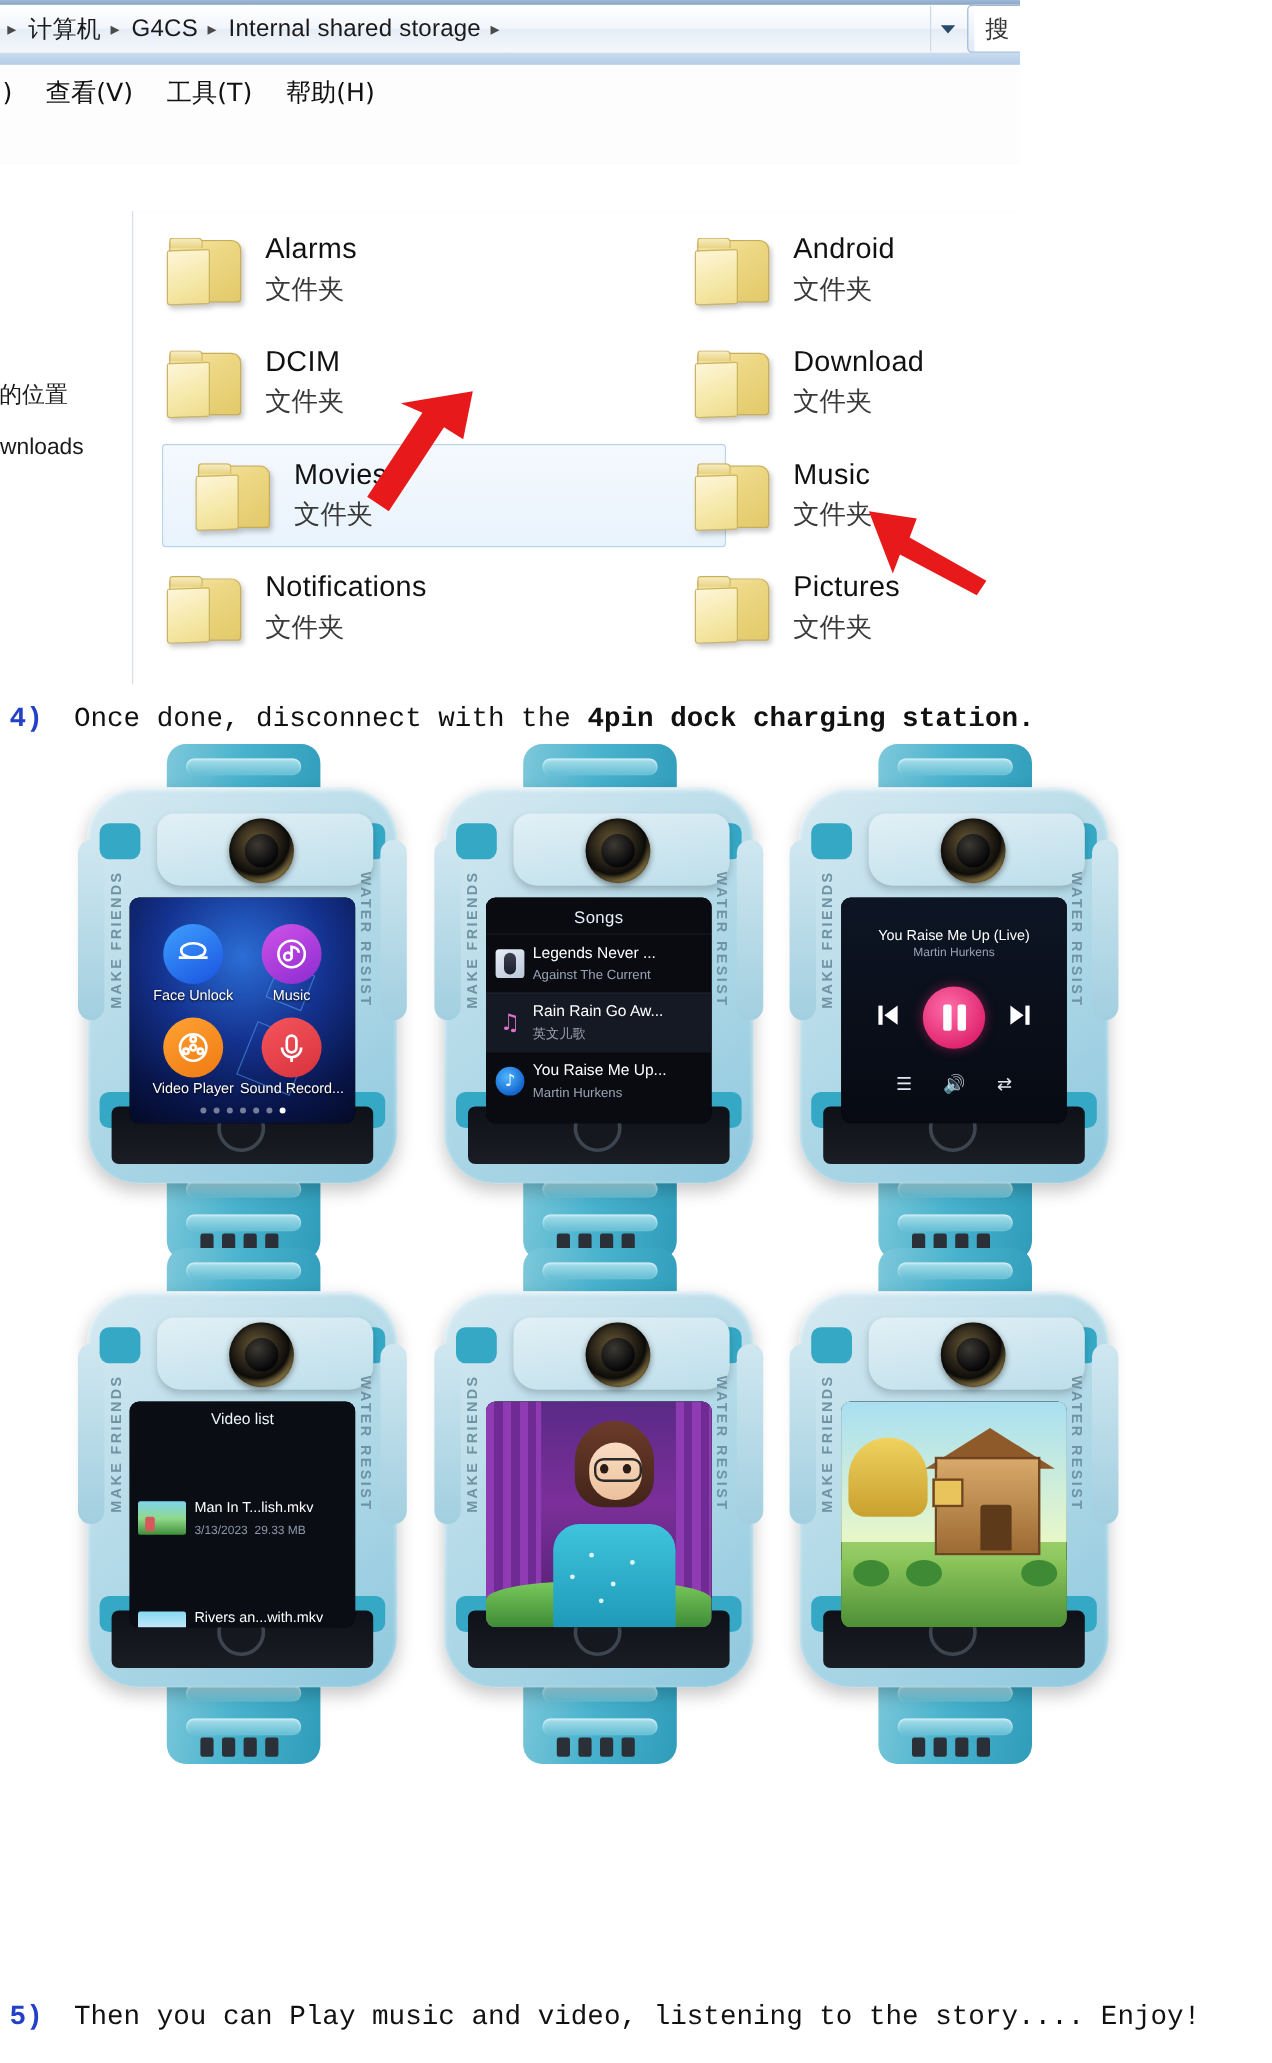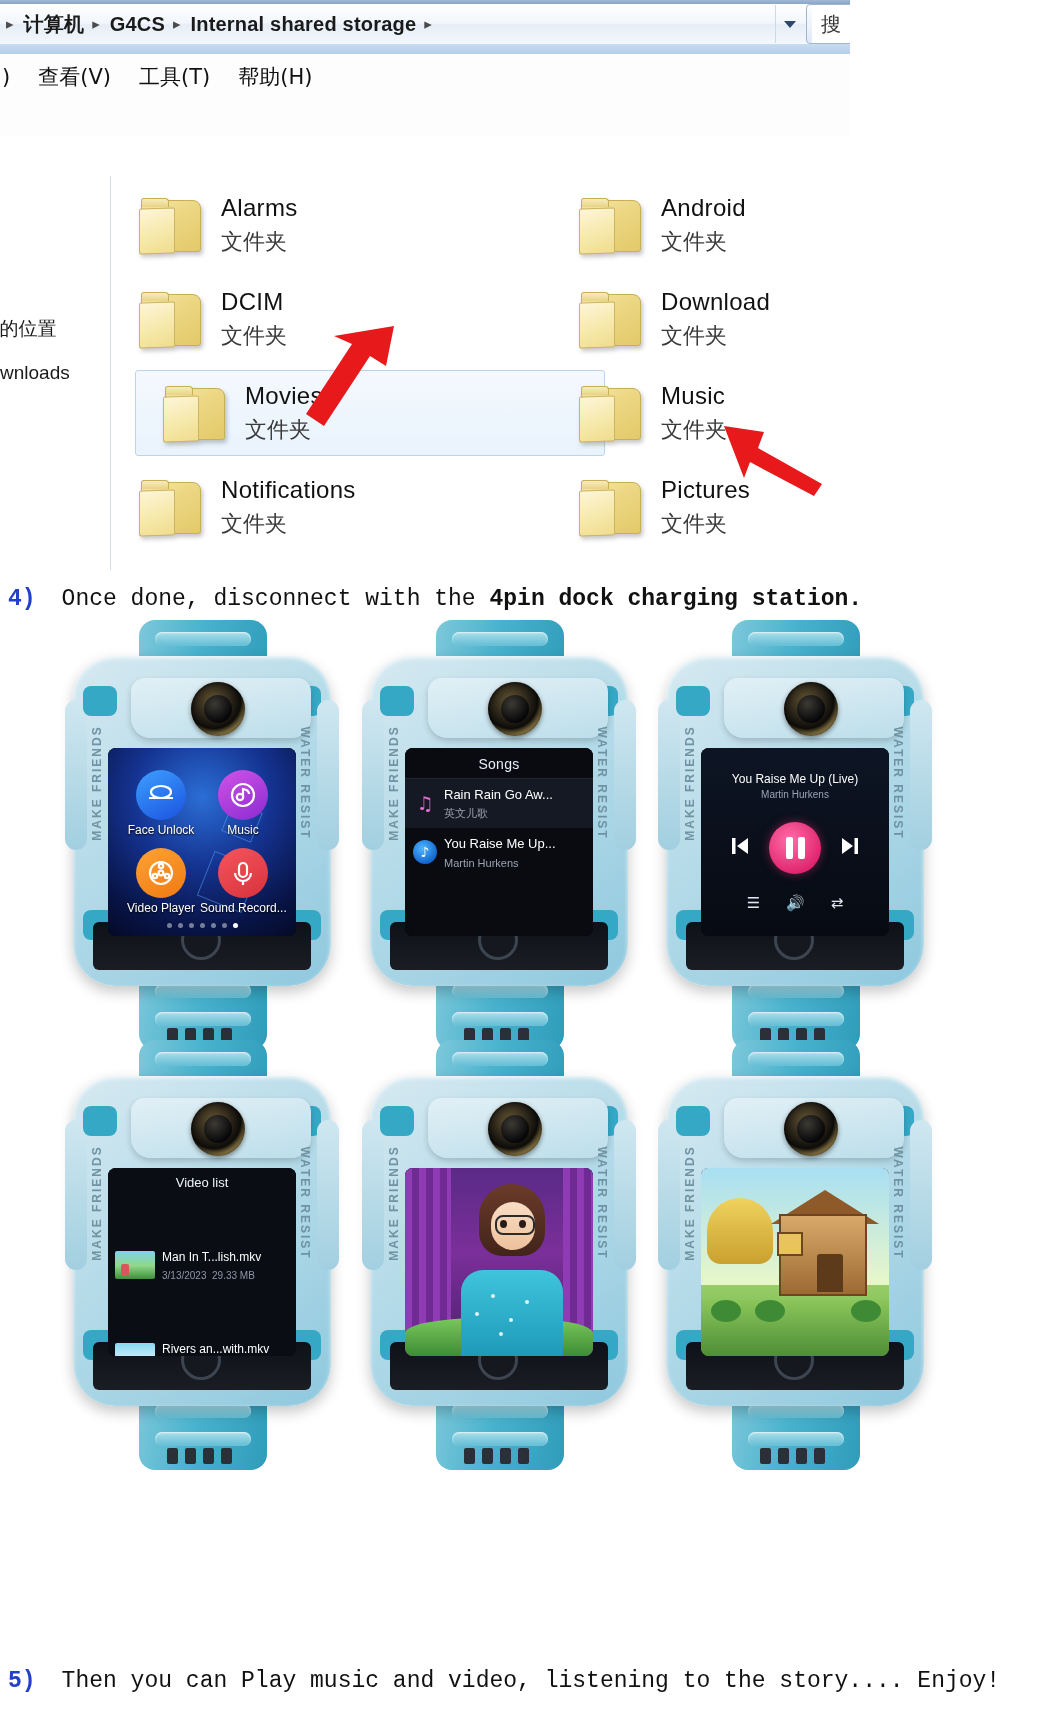--- a/index.html
+++ b/index.html
@@ -20,21 +20,21 @@
   }
   .addressbar{
     position:absolute;left:0;top:4px;width:850px;height:40px;
     background:linear-gradient(180deg,#ffffff 0%,#f2f6fb 48%,#e6edf6 52%,#f4f8fc 100%);
     border-bottom:1px solid #c6d3e2;
     display:flex;align-items:center;
   }
   .crumbs{display:flex;align-items:center;flex:1;padding-left:2px;height:100%;}
   .crumb{
     font-size:20px;color:#1a1a1a;letter-spacing:.2px;
-    padding:2px 4px;white-space:nowrap;font-weight:bold;
+    padding:2px 4px;white-space:nowrap;
   }
   .crumb.zh{font-family:"DejaVu Sans", sans-serif;}
   .sep{
     color:#4a4a4a;font-size:15px;padding:0 6px 0 4px;
   }
   .addr-drop{
     width:28px;height:38px;display:flex;align-items:center;justify-content:center;
     border-left:1px solid #cdd9e6;
   }
   .caret{
@@ -641,20 +641,27 @@
       <span class="crown"></span>
       <span class="sidetext left">MAKE FRIENDS</span>
       <span class="sidetext right">WATER RESIST</span>
       <div class="bezelbottom"></div>
       <div class="homebtn"></div>
 
       <div class="screen">
         <div class="songs">
           <div class="hdr">Songs</div>
 
+          <div class="srow">
+            <span class="sthumb st1"></span>
+            <span class="stext">
+              <span class="stitle">Legends Never ...</span>
+              <span class="sartist">Against The Current</span>
+            </span>
+          </div>
 
           <div class="srow alt">
             <span class="sthumb st2">♫</span>
             <span class="stext">
               <span class="stitle">Rain Rain Go Aw...</span>
               <span class="sartist zh">英文儿歌</span>
             </span>
           </div>
 
           <div class="srow">

